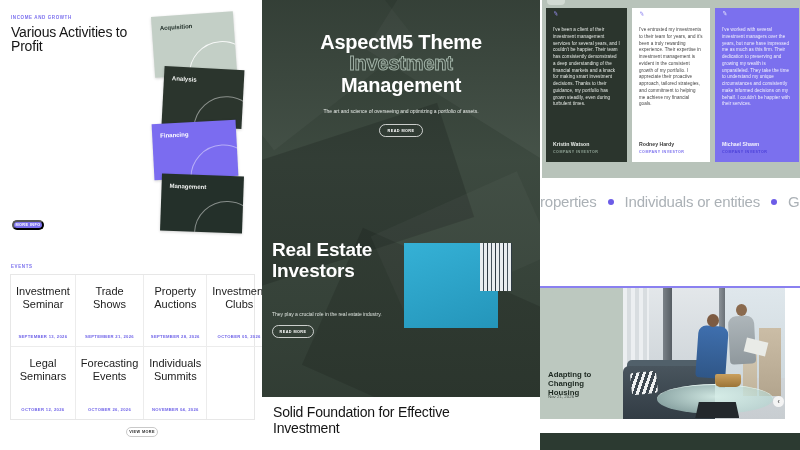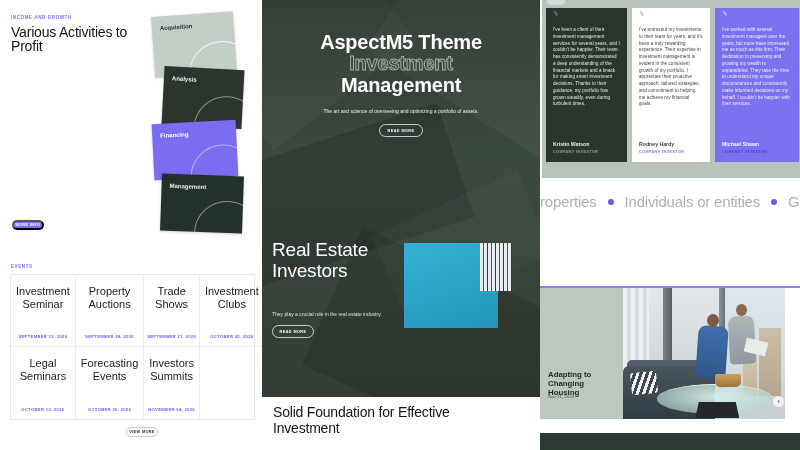--- a/index.html
+++ b/index.html
@@ -38,21 +38,21 @@
   .tex2 { width:260px; height:120px; background:rgba(0,0,0,0.16); transform:rotate(-18deg); left:-60px; top:140px; }
   .tex3 { width:180px; height:140px; background:rgba(255,255,255,0.04); transform:rotate(-38deg); left:-50px; top:-30px; }
   .tex4 { width:240px; height:150px; background:rgba(0,0,0,0.14); transform:rotate(24deg); left:60px; top:270px; }
   .tex5 { width:160px; height:90px; background:rgba(255,255,255,0.035); transform:rotate(-24deg); left:120px; top:200px; }
   .mid-vignette { left:0; top:0; width:278px; height:397px; background:linear-gradient(180deg, rgba(18,26,20,0.35), rgba(18,26,20,0.05) 40%, rgba(18,26,20,0.3) 100%); }
   .hero-titles { left:0; top:32px; width:278px; text-align:center; color:#fff; font-size:20px; line-height:1.07; font-weight:600; letter-spacing:-0.2px; }
   .hero-outline { color:transparent; -webkit-text-stroke:1px #9fb0a5; }
   .hero-sub { left:39px; top:108px; width:200px; text-align:center; color:#e8ece9; font-size:5px; line-height:1.4; }
   .ghost-btn { background:transparent; border:1px solid rgba(255,255,255,0.75); color:#fff; font-size:3.8px; }
   .hero-btn { left:117px; top:124px; width:44px; height:13px; }
-  .re-title { left:10px; top:240px; width:120px; color:#fff; font-size:19px; line-height:1.08; font-weight:400; letter-spacing:-0.2px; }
+  .re-title { left:10px; top:240px; width:120px; color:#fff; font-size:19px; line-height:1.08; font-weight:700; letter-spacing:-0.2px; }
   .re-sub { left:10px; top:311px; width:170px; color:#dde3de; font-size:5px; }
   .re-btn { left:10px; top:325px; width:42px; height:13px; }
   .re-teal { left:142px; top:243px; width:94px; height:85px; background:linear-gradient(160deg, #35b1d6, #2495ba); }
   .re-facade { left:218px; top:243px; width:32px; height:48px; background:repeating-linear-gradient(90deg, #e9edef 0 3px, #45525b 3px 4.5px, #e9edef 4.5px 7px, #2e3a42 7px 8px); }
   .foundation { left:0; top:397px; width:278px; height:47px; background:#ffffff; }
   .foundation-title { left:11px; top:7px; width:215px; font-size:14px; line-height:1.16; font-weight:500; color:#141414; letter-spacing:-0.2px; }
 
   
   .col-right { left:540px; top:0; width:260px; height:450px; background:#fff; }
   .testi-bg { left:0; top:0; width:260px; height:178px; background:#b8c3ba; border-left:2px solid #fff; }
@@ -124,41 +124,41 @@
   <button class="abs pill more-info-btn">MORE INFO</button>
 
   <div class="abs eyebrow events-eyebrow">EVENTS</div>
 
   <div class="abs events-table">
     <div class="event-cell">
       <div class="event-title">Investment Seminar</div>
       <div class="event-date">SEPTEMBER 13, 2026</div>
     </div>
     <div class="event-cell">
+      <div class="event-title">Trade Shows</div>
+      <div class="event-date">SEPTEMBER 21, 2026</div>
+    </div>
+    <div class="event-cell">
       <div class="event-title">Property Auctions</div>
       <div class="event-date">SEPTEMBER 28, 2026</div>
     </div>
     <div class="event-cell">
-      <div class="event-title">Trade Shows</div>
-      <div class="event-date">SEPTEMBER 21, 2026</div>
-    </div>
-    <div class="event-cell">
       <div class="event-title">Investment Clubs</div>
       <div class="event-date">OCTOBER 05, 2026</div>
     </div>
     <div class="event-cell">
       <div class="event-title">Legal Seminars</div>
       <div class="event-date">OCTOBER 12, 2026</div>
     </div>
     <div class="event-cell">
       <div class="event-title">Forecasting Events</div>
       <div class="event-date">OCTOBER 26, 2026</div>
     </div>
     <div class="event-cell">
-      <div class="event-title">Investors Summits</div>
+      <div class="event-title">Individuals Summits</div>
       <div class="event-date">NOVEMBER 04, 2026</div>
     </div>
   </div>
 
   <button class="abs pill view-more-btn">VIEW MORE</button>
 </div>
 
 <div class="abs col-mid">
   <div class="abs mid-dark">
     <div class="tex tex1"></div>

